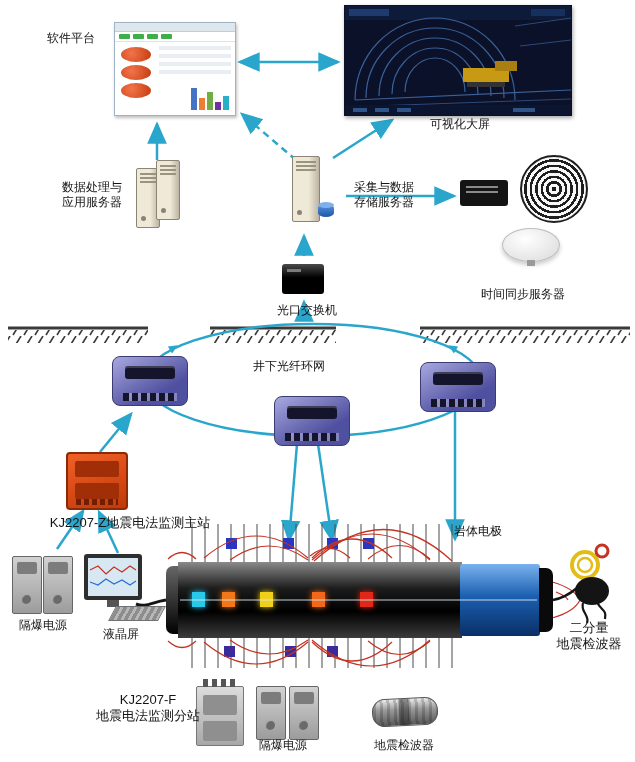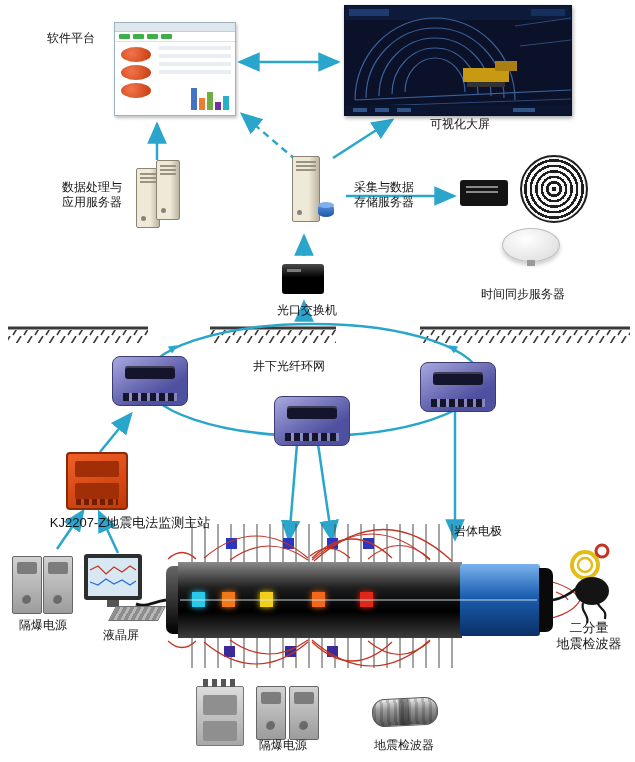--- a/index.html
+++ b/index.html
@@ -337,19 +337,21 @@
   <div class="lbl" style="left:58px;top:180px;width:68px;">数据处理与
 应用服务器</div>
   <div class="lbl" style="left:348px;top:180px;width:72px;">采集与数据
 存储服务器</div>
   <div class="lbl" style="left:468px;top:287px;width:110px;">时间同步服务器</div>
   <div class="lbl" style="left:270px;top:303px;width:74px;">光口交换机</div>
   <div class="lbl" style="left:244px;top:359px;width:90px;">井下光纤环网</div>
   <div class="lbl small" style="left:32px;top:515px;width:196px;">KJ2207-Z地震电法监测主站</div>
   <div class="lbl" style="left:446px;top:524px;width:64px;">岩体电极</div>
   <div class="lbl" style="left:12px;top:618px;width:62px;">隔爆电源</div>
-  <div class="lbl" style="left:96px;top:628px;width:50px;">液晶屏</div>
+  <div class="lbl" style="left:96px;top:628px;width:50px;font-family:Liberation Mono, monospace;">液晶屏</div>
+  <div class="lbl small" style="left:96px;top:692px;width:104px;">KJ2207-F
+地震电法监测分站</div>
   <div class="lbl" style="left:252px;top:738px;width:62px;">隔爆电源</div>
   <div class="lbl" style="left:366px;top:738px;width:76px;">地震检波器</div>
   <div class="lbl small" style="left:550px;top:620px;width:78px;font-family:Liberation Serif, serif;">二分量
 地震检波器</div>
 
 </div>
 
 </body></html>

